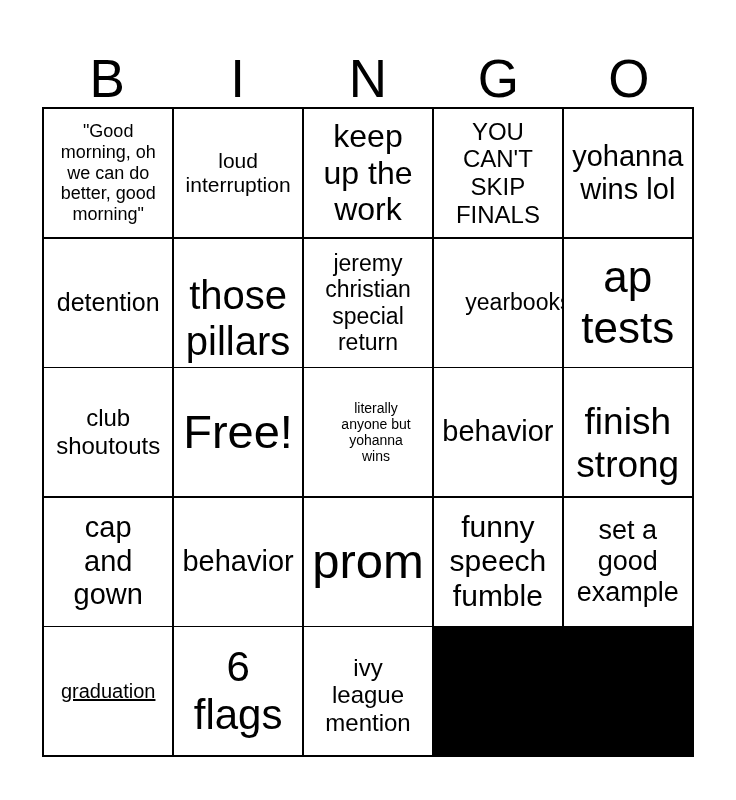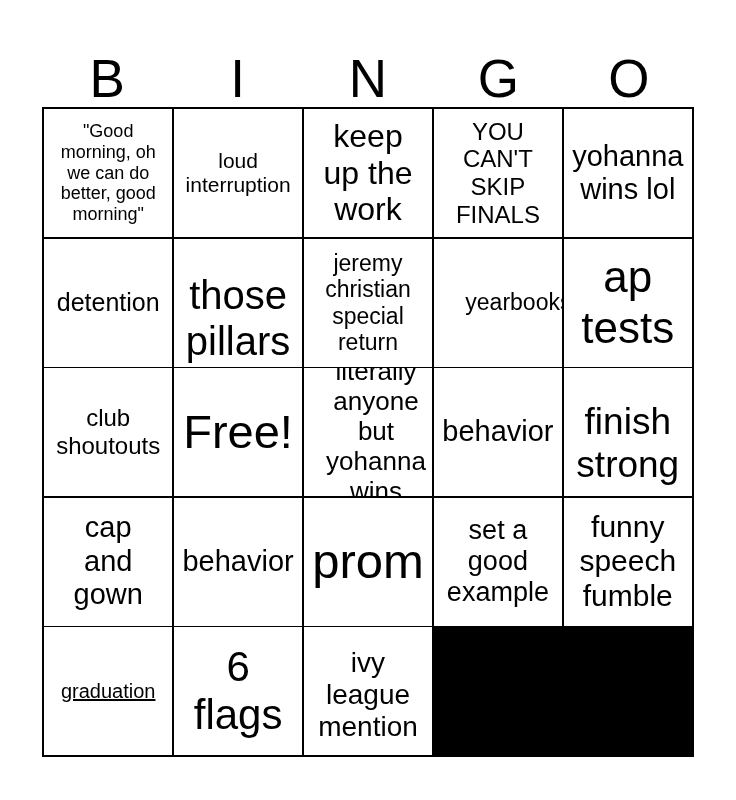--- a/index.html
+++ b/index.html
@@ -124,21 +124,21 @@
 tests</span>
         </div>
         <div class="cell">
           <span class="cell-text" style="font-size: 24px;">club
 shoutouts</span>
         </div>
         <div class="cell">
           <span class="cell-text" style="font-size: 47px;">Free!</span>
         </div>
         <div class="cell">
-          <span class="cell-text" style="font-size: 26px; margin-left: 16px;">literally
+          <span class="cell-text" style="font-size: 14px; margin-left: 16px;">literally
 anyone but
 yohanna
 wins</span>
         </div>
         <div class="cell">
           <span class="cell-text" style="font-size: 29px;">behavior</span>
         </div>
         <div class="cell">
           <span class="cell-text" style="font-size: 37px; margin-top: 24px;">finish
 strong</span>
@@ -148,36 +148,36 @@
 and
 gown</span>
         </div>
         <div class="cell">
           <span class="cell-text" style="font-size: 29px;">behavior</span>
         </div>
         <div class="cell">
           <span class="cell-text" style="font-size: 49px;">prom</span>
         </div>
         <div class="cell">
+          <span class="cell-text" style="font-size: 30px;">funny
+speech
+fumble</span>
+        </div>
+        <div class="cell">
           <span class="cell-text" style="font-size: 27px;">set a
 good
 example</span>
-        </div>
-        <div class="cell">
-          <span class="cell-text" style="font-size: 30px;">funny
-speech
-fumble</span>
         </div>
         <div class="cell">
           <span class="cell-text" style="font-size: 20px; text-decoration: underline;">graduation</span>
         </div>
         <div class="cell">
           <span class="cell-text" style="font-size: 42px;">6
 flags</span>
         </div>
         <div class="cell">
-          <span class="cell-text" style="font-size: 28px; margin-top: 8px;">ivy
+          <span class="cell-text" style="font-size: 24px; margin-top: 8px;">ivy
 league
 mention</span>
         </div>
       </div>
   </div>
 </div>
 
 </body></html>

